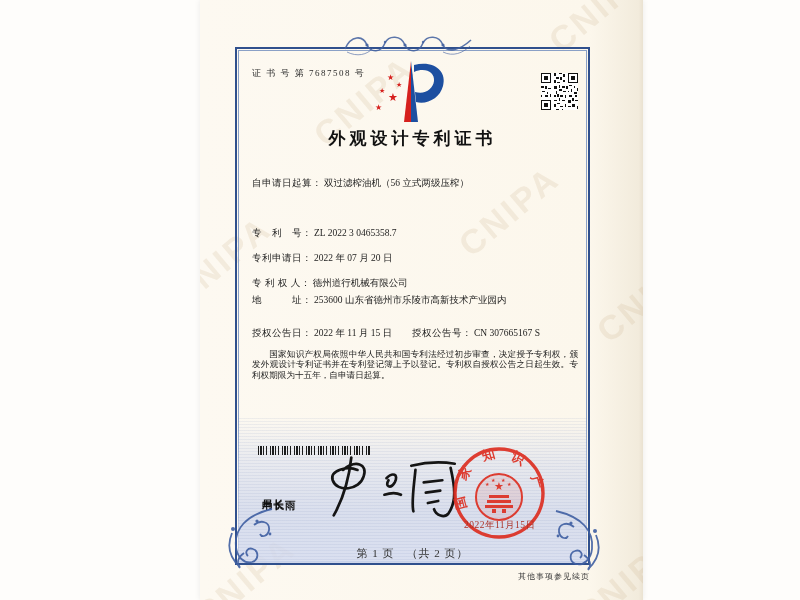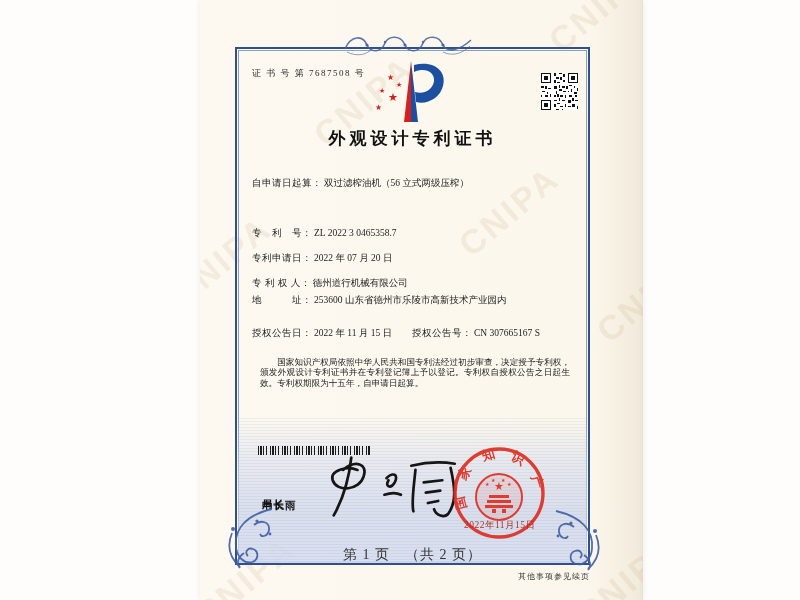--- a/index.html
+++ b/index.html
@@ -44,35 +44,35 @@
   .field{
     position:absolute;left:52px;width:335px;font-size:9.5px;color:#1d1d1d;white-space:nowrap;
   }
   .field .lbl{letter-spacing:.5px;}
   .field .val{margin-left:2px;}
   .field .second{position:absolute;left:160px;top:0;}
   .bodytext{
     position:absolute;left:52px;top:349px;width:326px;
     font-size:8.6px;line-height:10.4px;text-align:justify;color:#222;
   }
-  .bodytext p{margin:8px;text-indent:2em;}
+  .bodytext p{margin:0;text-indent:2em;}
   .barcode{
     position:absolute;left:58px;top:446px;width:113px;height:9px;
     background:
       repeating-linear-gradient(90deg,#1c1c1c 0 1px,transparent 1px 2px,#1c1c1c 2px 4px,transparent 4px 5px,#1c1c1c 5px 6px,transparent 6px 8px,#1c1c1c 8px 9px,transparent 9px 12px);
   }
   .signer{
     position:absolute;left:62px;font-family:"Liberation Sans","DejaVu Sans",sans-serif;
     font-weight:bold;font-size:10.5px;letter-spacing:1px;color:#111;
   }
   .signature{position:absolute;left:112px;top:455px;width:150px;height:65px;}
   .seal{position:absolute;left:251px;top:445px;width:96px;height:96px;opacity:.92;}
   .page-ind{
     position:absolute;left:35px;top:546px;width:355px;text-align:center;
-    font-size:14px;letter-spacing:1px;color:#333;
+    font-size:11px;letter-spacing:1px;color:#333;
   }
   .footer-note{
     position:absolute;left:35px;top:571px;width:355px;text-align:right;
     font-size:8px;letter-spacing:1px;color:#3a3a3a;
   }
   .lace{position:absolute;left:143px;top:31px;width:130px;height:27px;}
   .corner{position:absolute;width:52px;height:62px;}
   .corner.left{left:24px;top:507px;}
   .corner.right{left:352px;top:509px;transform:scaleX(-1);}
 </style>

